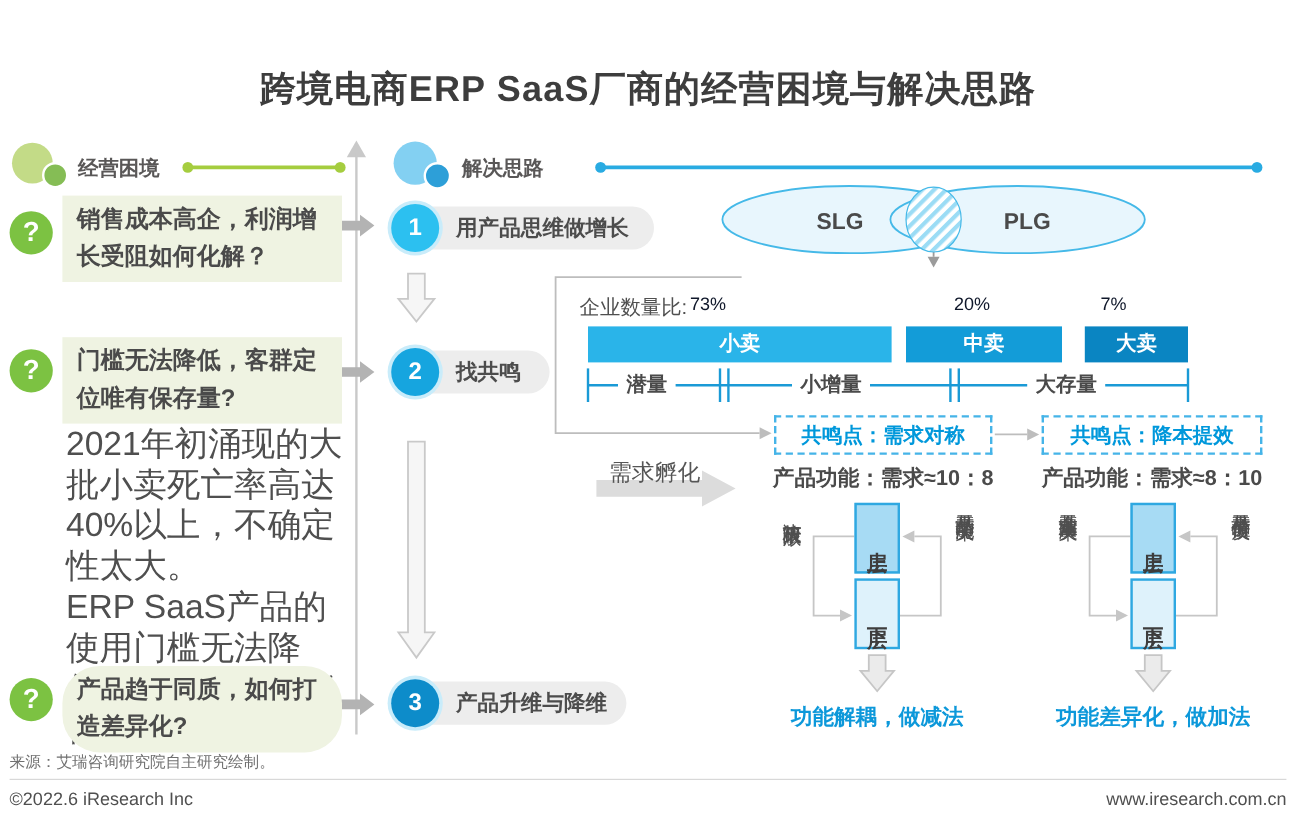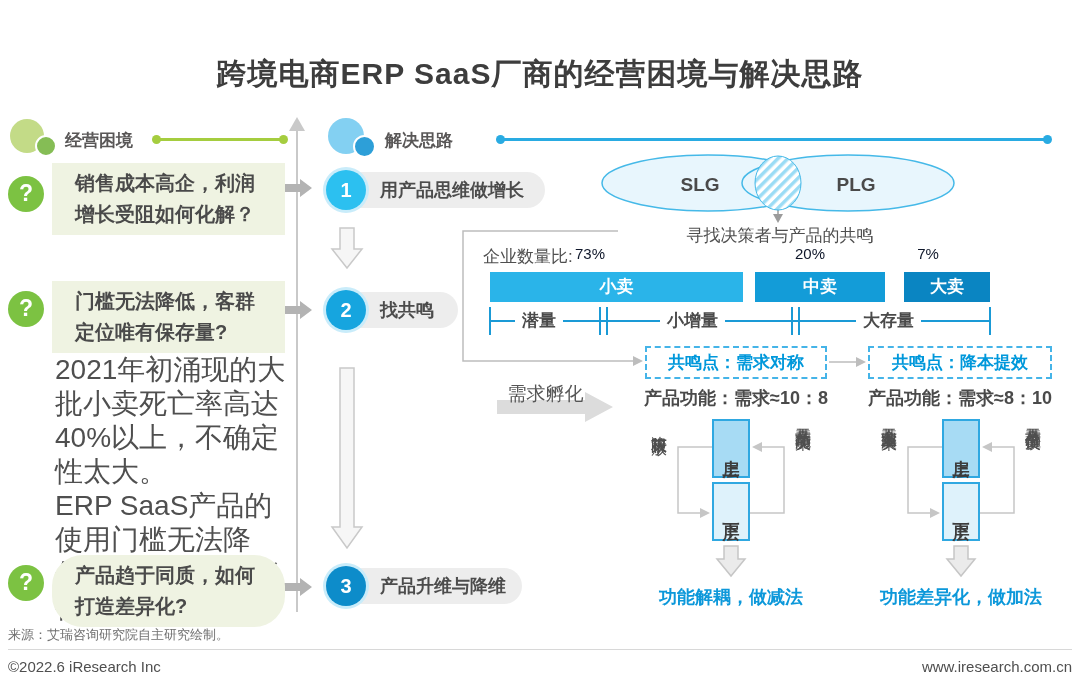--- a/index.html
+++ b/index.html
@@ -13,21 +13,21 @@
   
   .sec-label { font-size:17px; font-weight:bold; color:#595757; }
   .hline { height:3px; border-radius:2px; }
   .dot { width:9px; height:9px; border-radius:50%; }
 
   .icon-big { border-radius:50%; }
   .icon-small { border-radius:50%; border:2px solid #fff; }
 
   
   .qicon { width:36px; height:36px; border-radius:50%; background:#7cc242; color:#fff; font-size:23px; font-weight:bold; text-align:center; line-height:34px; }
-  .qbox { left:52px; width:233px; background:#eff3e2; padding:5px 23px; font-size:20px; font-weight:bold; color:#4a4a4a; line-height:1.55; }
+  .qbox { left:52px; width:233px; background:#eff3e2; padding:5px 12px; font-size:20px; font-weight:bold; color:#4a4a4a; line-height:1.55; }
   .note { left:55px; width:238px; font-size:28px; color:#4f4f4f; line-height:34px; white-space:pre-line; }
   .source { font-size:13px; color:#707070; }
 
   
   .step-pill { height:36px; background:#ededed; border-radius:18px; }
   .step-circle { width:40px; height:40px; border-radius:50%; color:#fff; font-size:20px; font-weight:bold; text-align:center; line-height:40px; box-shadow:0 0 0 3px #c9ecfa; }
   .step-label { font-size:18px; font-weight:bold; color:#4c4c4c; line-height:36px; }
 
   .caption { font-size:17px; color:#4f4f4f; text-align:center; }
 
@@ -155,21 +155,20 @@
         <rect width="7" height="7" fill="#ffffff"></rect>
         <rect width="3.5" height="7" fill="#9bdcf5"></rect>
       </pattern>
     </defs>
     <ellipse cx="115" cy="30" rx="106" ry="28" fill="#e8f6fd" stroke="#45b9e8" stroke-width="1.5"></ellipse>
     <ellipse cx="255" cy="30" rx="106" ry="28" fill="#e8f6fd" stroke="#45b9e8" stroke-width="1.5"></ellipse>
     <ellipse cx="185" cy="30" rx="23" ry="27" fill="url(#hatch)" stroke="#45b9e8" stroke-width="1"></ellipse>
     <text x="107" y="38" text-anchor="middle" font-size="19" font-weight="bold" fill="#4a4a4a">SLG</text>
     <text x="263" y="38" text-anchor="middle" font-size="19" font-weight="bold" fill="#4a4a4a">PLG</text>
   </svg>
-  <div class="abs caption" style="left:660px;top:224px;width:240px;">寻找决策者与产品的共鸣</div>
 
   <div class="abs chart-label" style="left:483px;top:245px;">企业数量比:</div>
   <div class="abs pct" style="left:560px;top:245px;">73%</div>
   <div class="abs pct" style="left:780px;top:245px;">20%</div>
   <div class="abs pct" style="left:898px;top:245px;">7%</div>
 
   <div class="abs bar" style="left:490px;width:253px;background:#2ab4e9;">小卖</div>
   <div class="abs bar" style="left:755px;width:130px;background:#139cd8;">中卖</div>
   <div class="abs bar" style="left:904px;width:86px;background:#0a85c2;">大卖</div>
 

